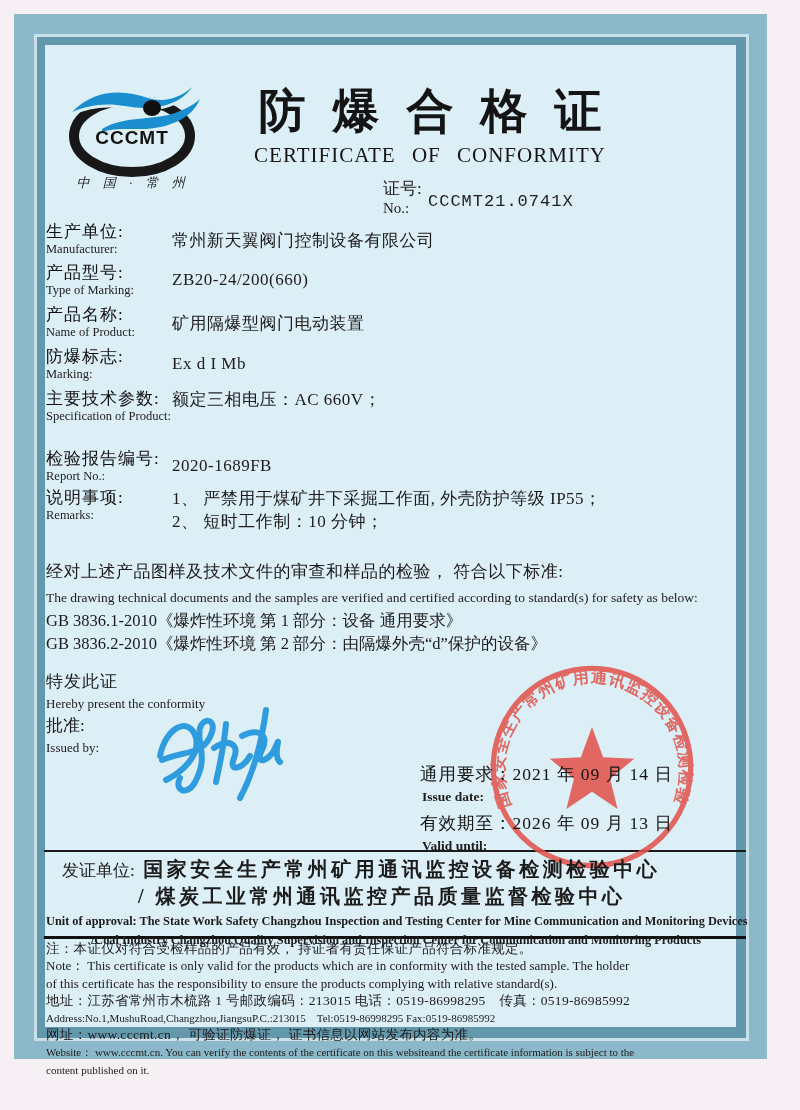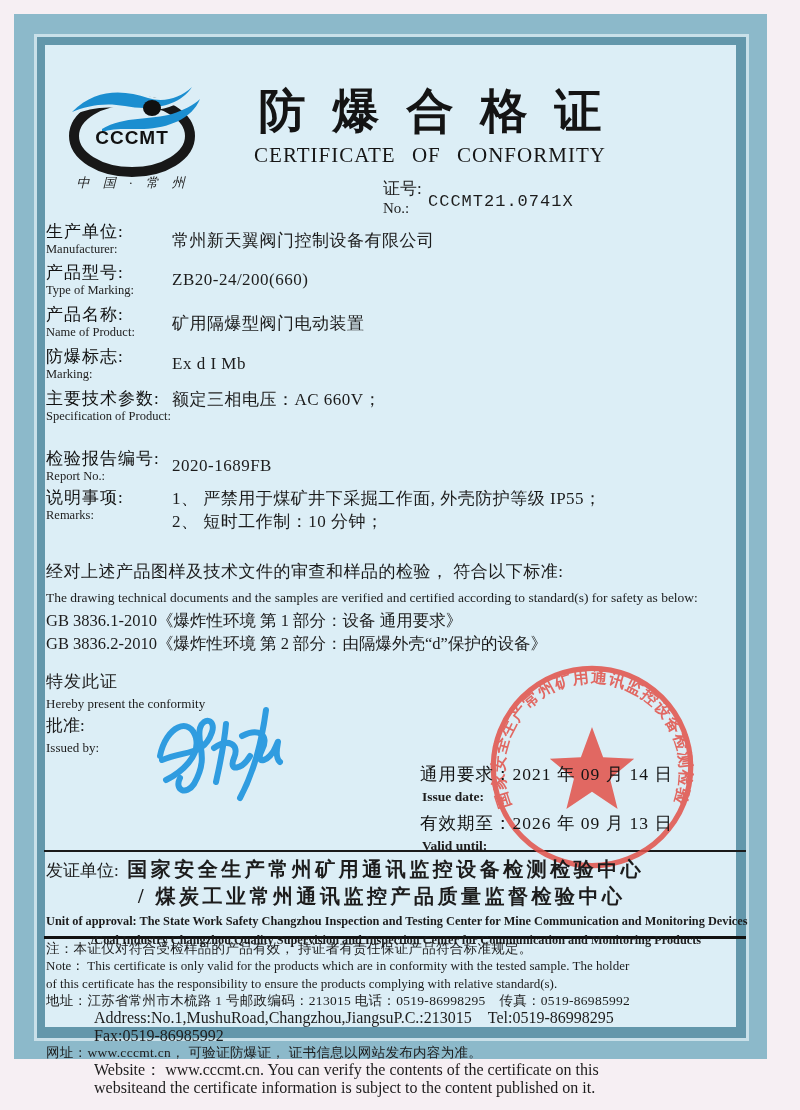--- a/index.html
+++ b/index.html
@@ -52,31 +52,31 @@
   .signature{position:absolute;left:138px;top:698px;width:185px;height:115px;}
   .dates{position:absolute;left:420px;top:762px;z-index:3;}
   .date-row{font-size:17.5px;letter-spacing:1px;color:#141414;white-space:nowrap;}
   .date-en{font-size:13.5px;margin:3px 0 6px 2px;font-weight:bold;}
   .stamp{position:absolute;left:487px;top:662px;width:210px;height:210px;z-index:2;opacity:0.85;}
 
   
   .rule-thin{position:absolute;left:44px;top:850px;width:702px;height:2px;background:#1a1a1a;}
   .approval{position:absolute;left:46px;top:856px;width:700px;z-index:4;}
   .appr-line1{font-size:20px;font-weight:bold;letter-spacing:3.5px;white-space:nowrap;}
-  .appr-label{font-size:17px;font-weight:normal;letter-spacing:0;}
+  .appr-label{font-size:17px;font-weight:normal;letter-spacing:0;padding-left:16px;}
   .appr-line2{font-size:20px;font-weight:bold;letter-spacing:3.5px;margin-left:92px;white-space:nowrap;}
   .appr-en1{font-size:12.3px;font-weight:bold;margin-top:4px;white-space:nowrap;}
   .appr-en2{font-size:12.3px;font-weight:bold;text-align:center;margin-top:4px;white-space:nowrap;}
   .rule-thick{position:absolute;left:44px;top:936px;width:702px;height:3px;background:#111;}
 
   
   .footer{position:absolute;left:46px;top:941px;width:592px;}
   .ft-cn{font-size:13.5px;letter-spacing:0.3px;line-height:16px;}
   .ft-en{font-size:13px;line-height:18px;}
-  .ft-small{font-size:16px;margin-left:48px;}
+  .ft-small{font-size:11px;}
 </style>
 </head>
 <body>
 
 <div class="sheet">
   <div class="frame-band">
     <div class="frame-gap">
       <div class="frame-dark">
         <div class="frame-paper"></div>
       </div>

